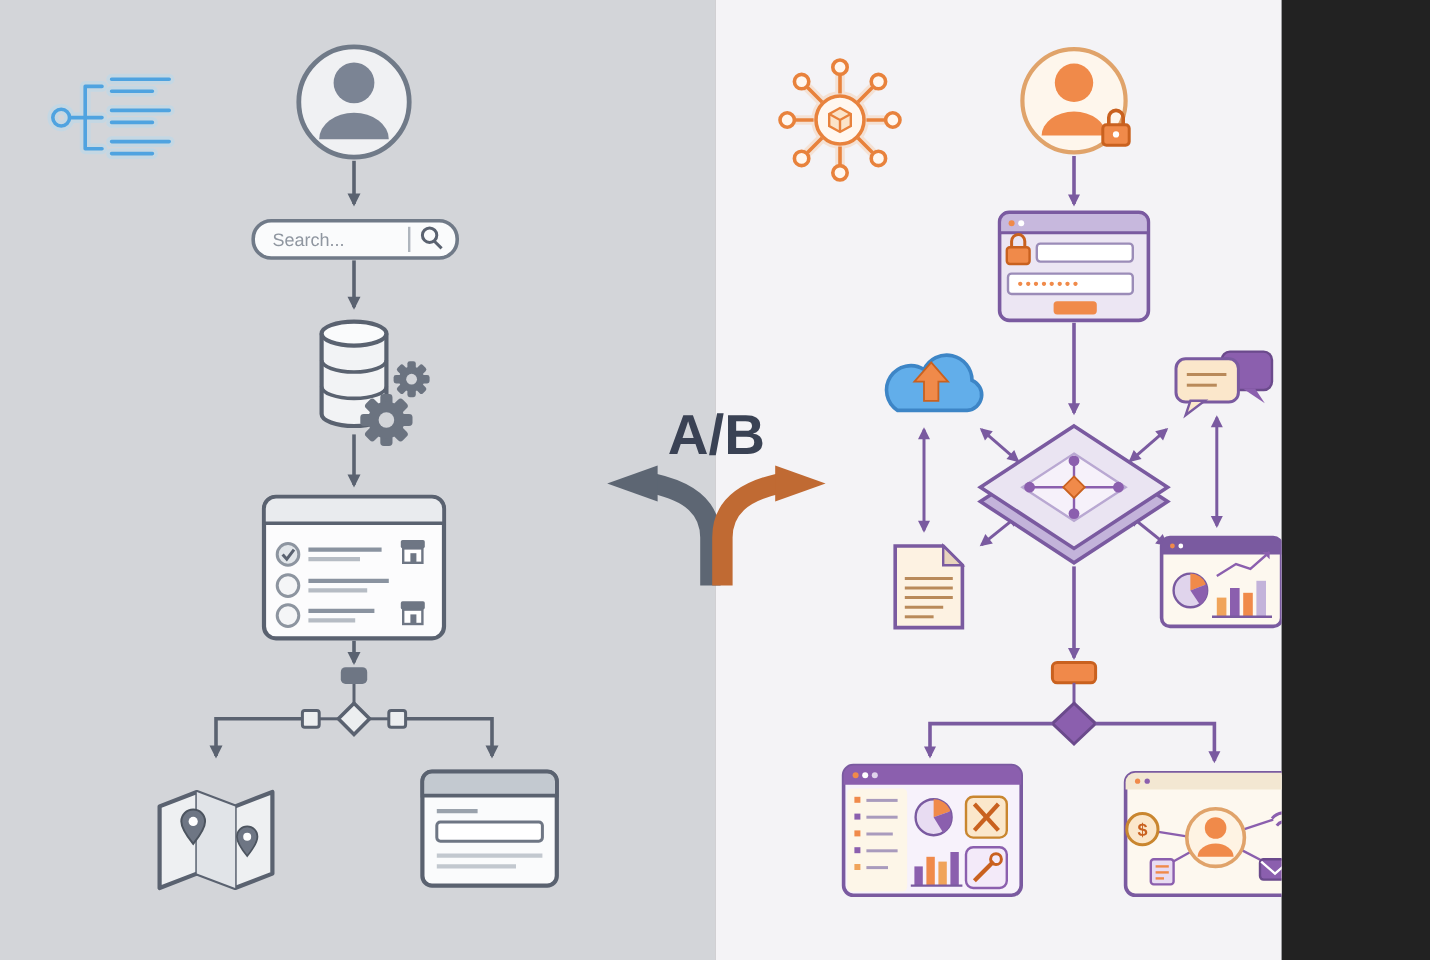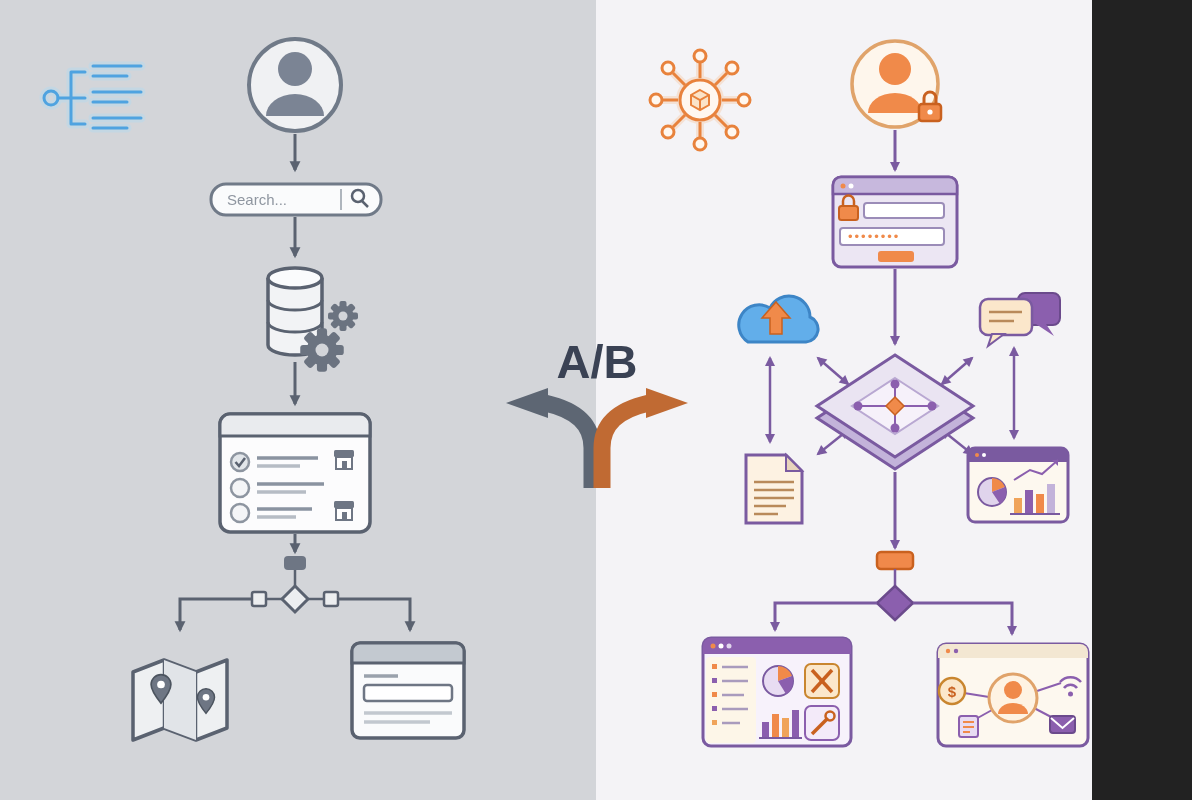--- a/index.html
+++ b/index.html
@@ -1,19 +1,18 @@
 <!DOCTYPE html>
 <html><head>
 <meta charset="utf-8">
 <style>
   html,body{margin:0;padding:0;background:#222;}
   .canvas{
     position:relative;width:1068px;height:800px;overflow:hidden;
     font-family:"Liberation Sans","DejaVu Sans",sans-serif;
-    padding-left:24px;
   }
   .half{position:absolute;top:0;height:800px;}
   .half.a{left:0;width:596px;background:#d3d5d9;}
   .half.b{left:596px;width:596px;background:#f4f3f6;}
   svg.scene{position:absolute;left:0;top:0;}
   text{font-family:"Liberation Sans","DejaVu Sans",sans-serif;}
 </style>
 </head>
 <body>
 

